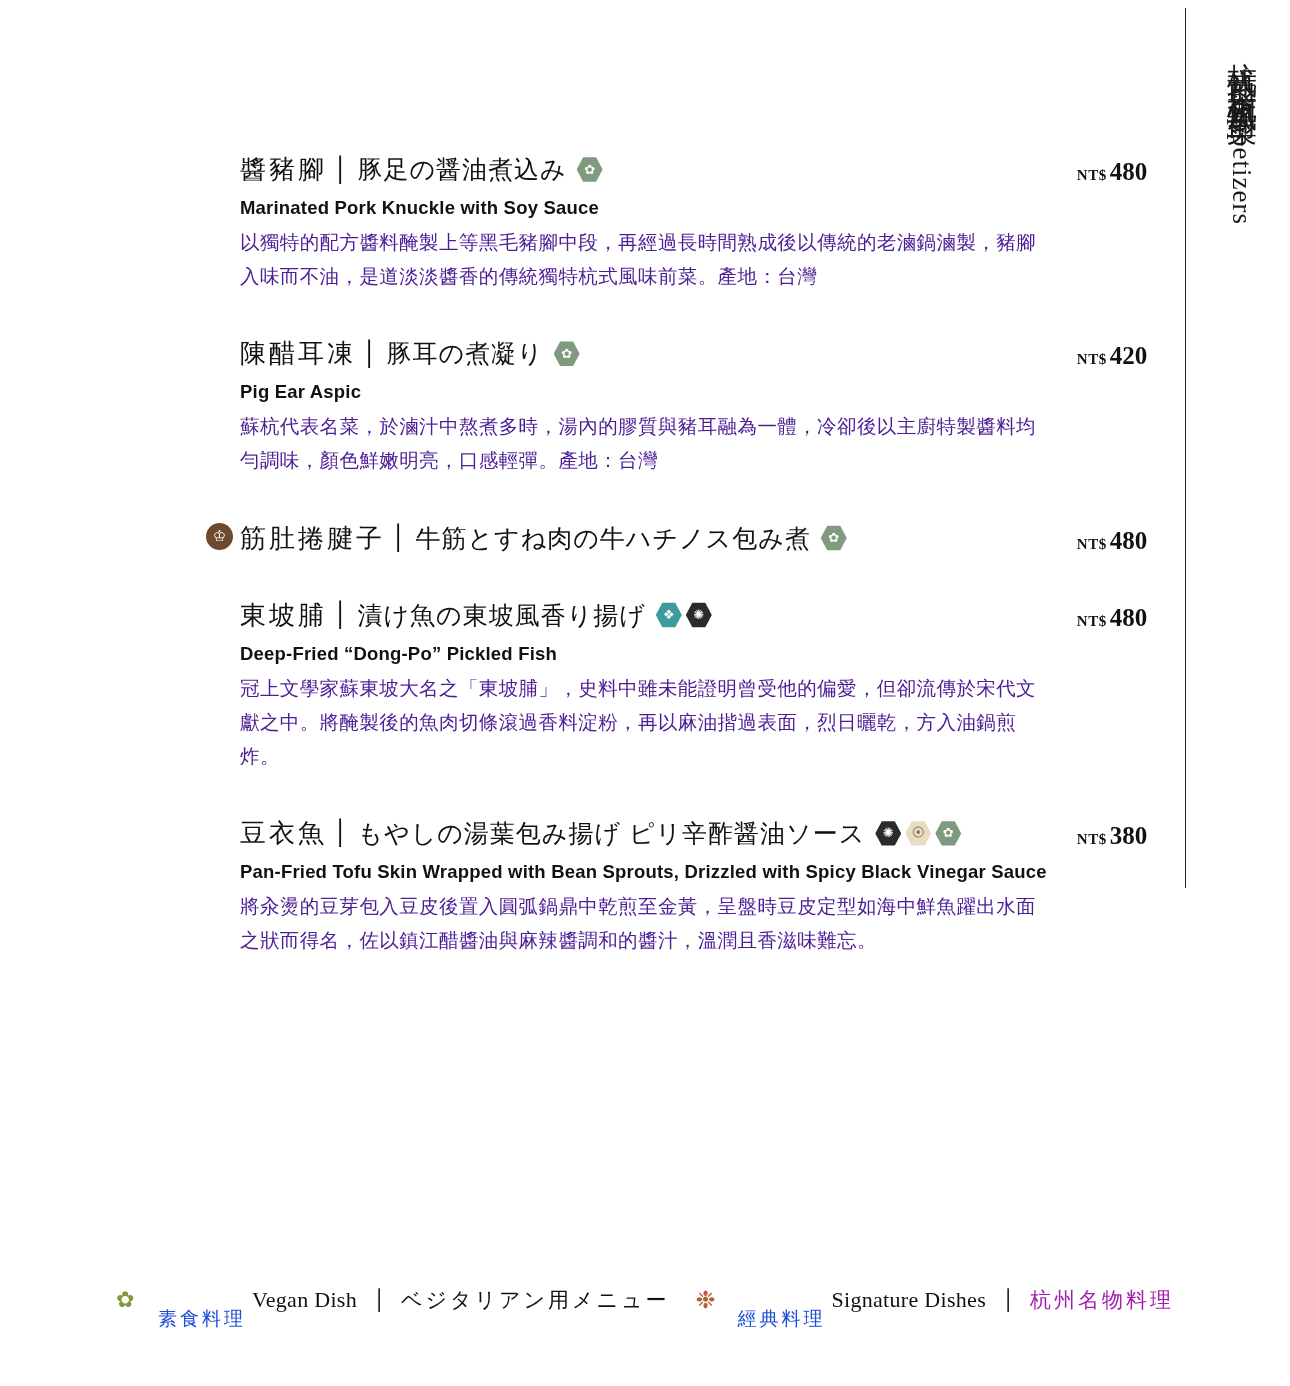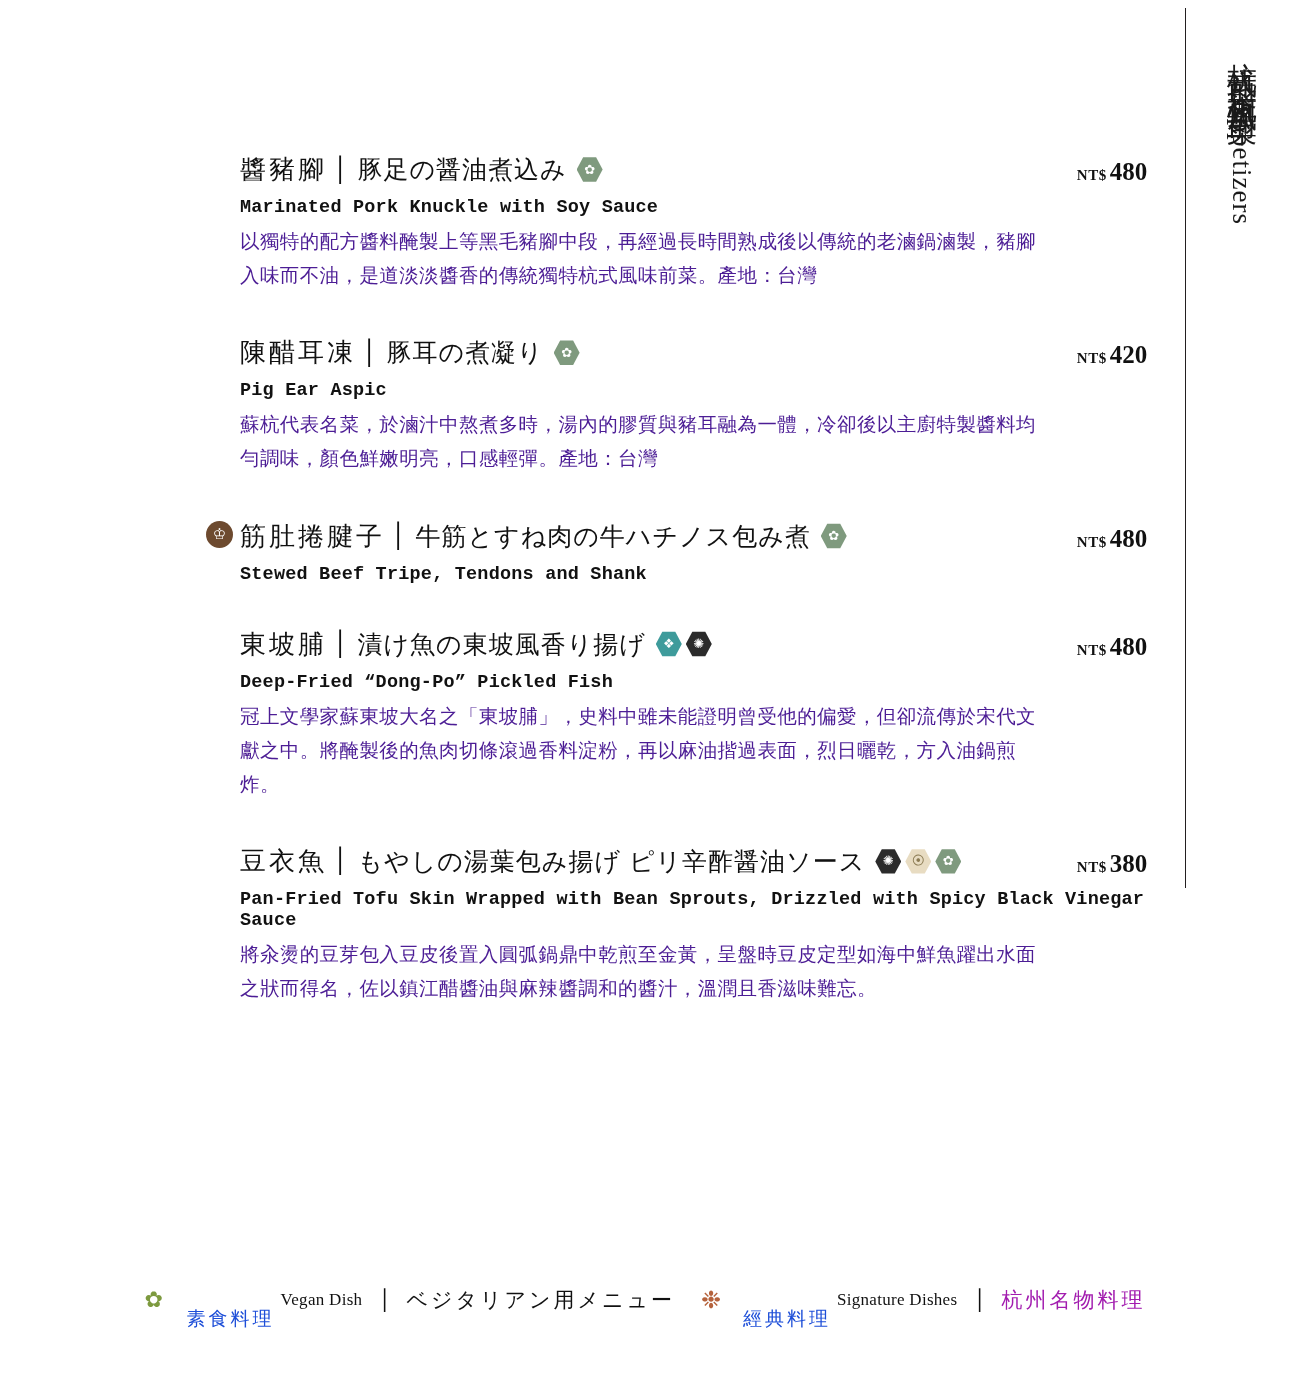--- a/index.html
+++ b/index.html
@@ -164,21 +164,21 @@
     text-align: center;
   }
   .price .cur {
     font-size: 15px;
     font-weight: bold;
     letter-spacing: 0.5px;
     margin-right: 3px;
   }
 
   .name-en {
-    font-family: Liberation Mono, monospace;
+    font-family: Liberation Sans, sans-serif;
     font-weight: bold;
     font-size: 18.5px;
     margin-top: 10px;
     color: #111;
     letter-spacing: 0.2px;
   }
 
   .desc {
     font-family: "DejaVu Serif", serif;
     font-size: 19.5px;
@@ -229,21 +229,21 @@
   }
   .leg-zh {
     font-family: "DejaVu Serif", serif;
     font-size: 19px;
     letter-spacing: 3px;
     color: #1d4ed8;
     margin-top: 38px;
   }
   .leg-en {
     font-family: "Liberation Serif", serif;
-    font-size: 17px;
+    font-size: 22px;
     color: #111;
     margin-left: 6px;
     letter-spacing: 0.3px;
   }
   .leg-div {
     font-family: "DejaVu Serif", serif;
     font-size: 20px;
     color: #111;
     margin: 0 16px;
   }
@@ -320,21 +320,20 @@
           <span class="name-jp">牛筋とすね肉の牛ハチノス包み煮</span>
           <span class="icons">
             <span class="icon-badge icon-vegan">
                 <span class="hexi"></span>
                 <span class="icon-glyph">✿</span>
               </span>
           </span>
         </div>
         <div class="price"><span class="cur">NT$</span><span>480</span></div>
       </div>
-      <div class="name-en">Stewed Beef Tripe, Tendons and Shank</div>
     </div>
 
     <div class="item">
       <div class="item-head">
         <div class="title-line">
           <span class="name-zh">東坡脯</span>
           <span class="sep">│</span>
           <span class="name-jp">漬け魚の東坡風香り揚げ</span>
           <span class="icons">
             <span class="icon-badge icon-fish">

